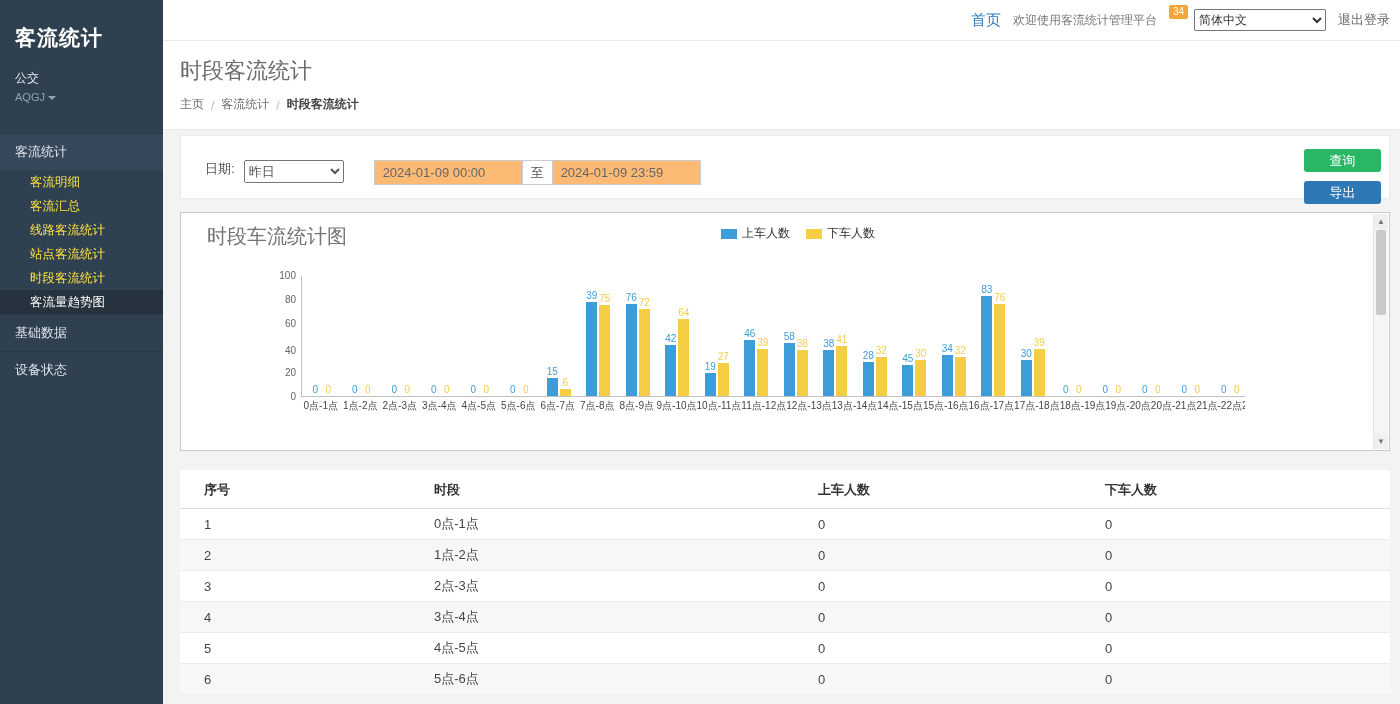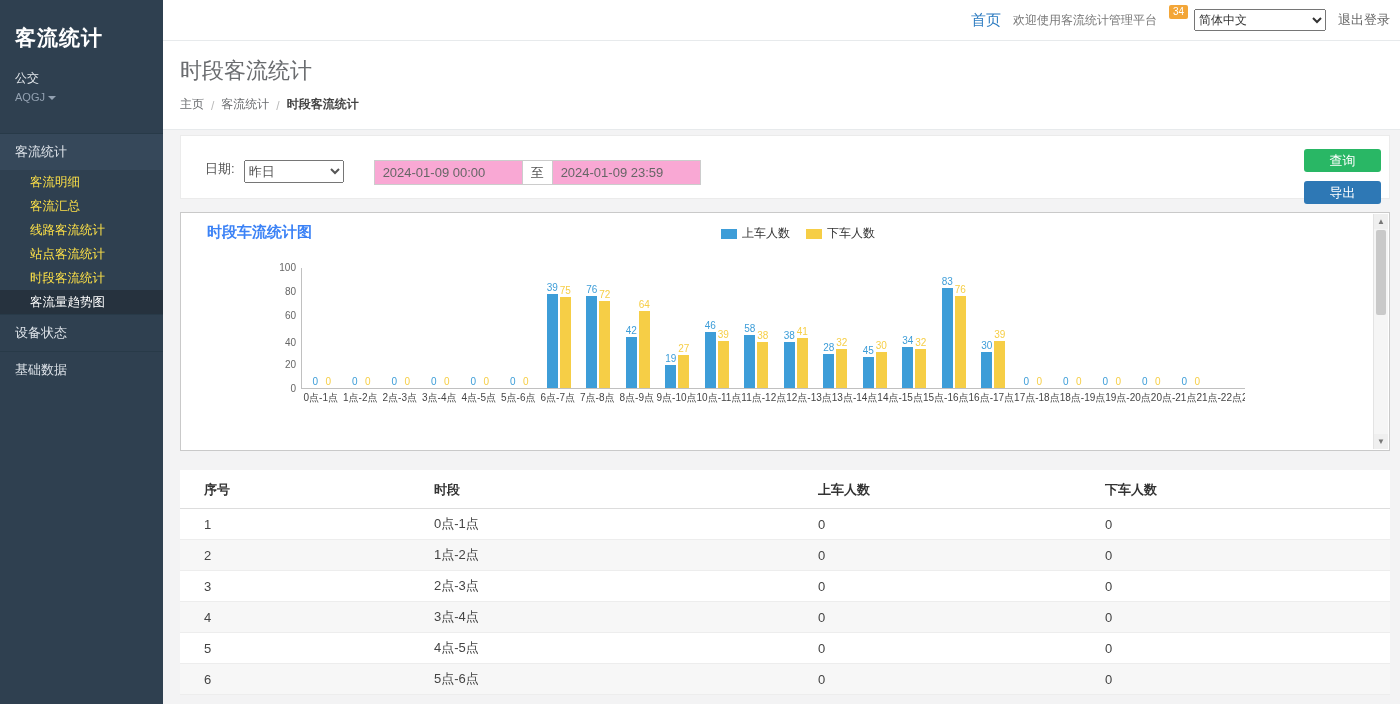--- a/index.html
+++ b/index.html
@@ -31,28 +31,28 @@
   .crumb.active{color:#444;font-weight:bold}
   .sep{color:#bbb}
   .content{flex:1;padding:5px 10px 0 17px;background:#f3f3f4;overflow:hidden}
   
   .filter-card{background:#fff;border:1px solid #ebebeb;padding:13px 95px 13px 24px;position:relative}
   .frow{display:flex;align-items:center}
   .frow2{margin-top:11px;display:flex;align-items:flex-start}
   .flabel{font-size:13px;color:#555;margin-right:9px;white-space:nowrap}
   select.f{height:23px;font-size:13px;color:#555;margin-right:30px}
   .w-company{width:145px}.w-line{width:110px}.w-vehicle{width:108px}.w-station{width:175px}.w-preset{width:100px;margin-right:10px}
-  .dateinput{height:25px;background:#f9a8d4;border:1px solid #ccc;color:#666;font-size:13px;padding:0 8px;width:149px}
+  .dateinput{height:25px;background:#fdba74;border:1px solid #ccc;color:#666;font-size:13px;padding:0 8px;width:149px}
   .to-addon{height:25px;border:1px solid #ccc;margin:0 -1px;background:#fff;padding:0 8px;display:flex;align-items:center;font-size:13px;color:#555}
   .btn{position:absolute;width:77px;height:23px;border:none;border-radius:3px;color:#fff;font-size:13px;line-height:23px;text-align:center;cursor:pointer}
   .btn-query{right:8px;top:13px;background:#29b765}
   .btn-export{right:8px;top:45px;background:#2e78b5}
   
   .chart-card{margin-top:13px;background:#fff;border:1px solid #c9c9c9;height:239px;position:relative;padding:10px 20px 0 26px}
-  .chart-title{font-size:15px;font-weight:bold;color:#3b82f6}
+  .chart-title{font-size:20px;font-weight:normal;color:#737373}
   .legend{position:absolute;left:540px;top:12px;display:flex;gap:16px;align-items:center}
   .legend-item{display:flex;align-items:center;gap:5px;font-size:12px;color:#333;cursor:pointer}
   .swatch{width:16px;height:10px;display:inline-block}
   .chart-body{display:flex;margin-top:26px;margin-left:60px}
   .y-axis{width:34px;position:relative;height:121px}
   .y-tick{position:absolute;right:5px;font-size:10px;color:#666}
   .plot-clip{width:944px;overflow:hidden}
   .plot{display:flex;align-items:flex-end;height:121px;width:948px;border-left:1px solid #c0c0c0;border-bottom:1px solid #c0c0c0}
   .bar-group{flex:0 0 39.5px;display:flex;justify-content:center;align-items:flex-end;gap:2px;height:100%}
   .bar-wrap{display:flex;flex-direction:column;align-items:center;justify-content:flex-end;height:100%;width:11px}
@@ -81,22 +81,22 @@
     <span>AQGJ</span><span class="caret"></span>
   </div>
   <nav class="menu" id="side-menu">
       <div class="section-header open">客流统计</div>
       <div class="sub-item">客流明细</div>
       <div class="sub-item">客流汇总</div>
       <div class="sub-item">线路客流统计</div>
       <div class="sub-item">站点客流统计</div>
       <div class="sub-item">时段客流统计</div>
       <div class="sub-item active">客流量趋势图</div>
+      <div class="section-header">基础数据</div>
       <div class="section-header">设备状态</div>
-      <div class="section-header">基础数据</div>
     </nav>
 </div>
 
 <div class="main">
 
   <div class="topbar">
     <a class="home">首页</a>
     <span class="welcome">欢迎使用客流统计管理平台</span>
     <span class="badge">34</span>
     <select class="lang">
@@ -206,20 +206,30 @@
                 </div>
               </div>
               <div class="bar-group">
                 <div class="bar-wrap">
                   <div class="bar-value" style="color: rgb(61, 157, 216);">0</div>
                   <div class="bar" style="height: 0px; background: rgb(61, 157, 216);"></div>
                 </div>
                 <div class="bar-wrap">
                   <div class="bar-value" style="color: rgb(246, 206, 70);">0</div>
                   <div class="bar" style="height: 0px; background: rgb(246, 206, 70);"></div>
+                </div>
+              </div>
+              <div class="bar-group">
+                <div class="bar-wrap">
+                  <div class="bar-value" style="color: rgb(61, 157, 216);">15</div>
+                  <div class="bar" style="height: 18.15px; background: rgb(61, 157, 216);"></div>
+                </div>
+                <div class="bar-wrap">
+                  <div class="bar-value" style="color: rgb(246, 206, 70);">6</div>
+                  <div class="bar" style="height: 7.26px; background: rgb(246, 206, 70);"></div>
                 </div>
               </div>
               <div class="bar-group">
                 <div class="bar-wrap">
                   <div class="bar-value" style="color: rgb(61, 157, 216);">39</div>
                   <div class="bar" style="height: 94.38px; background: rgb(61, 157, 216);"></div>
                 </div>
                 <div class="bar-wrap">
                   <div class="bar-value" style="color: rgb(246, 206, 70);">75</div>
                   <div class="bar" style="height: 90.75px; background: rgb(246, 206, 70);"></div>

